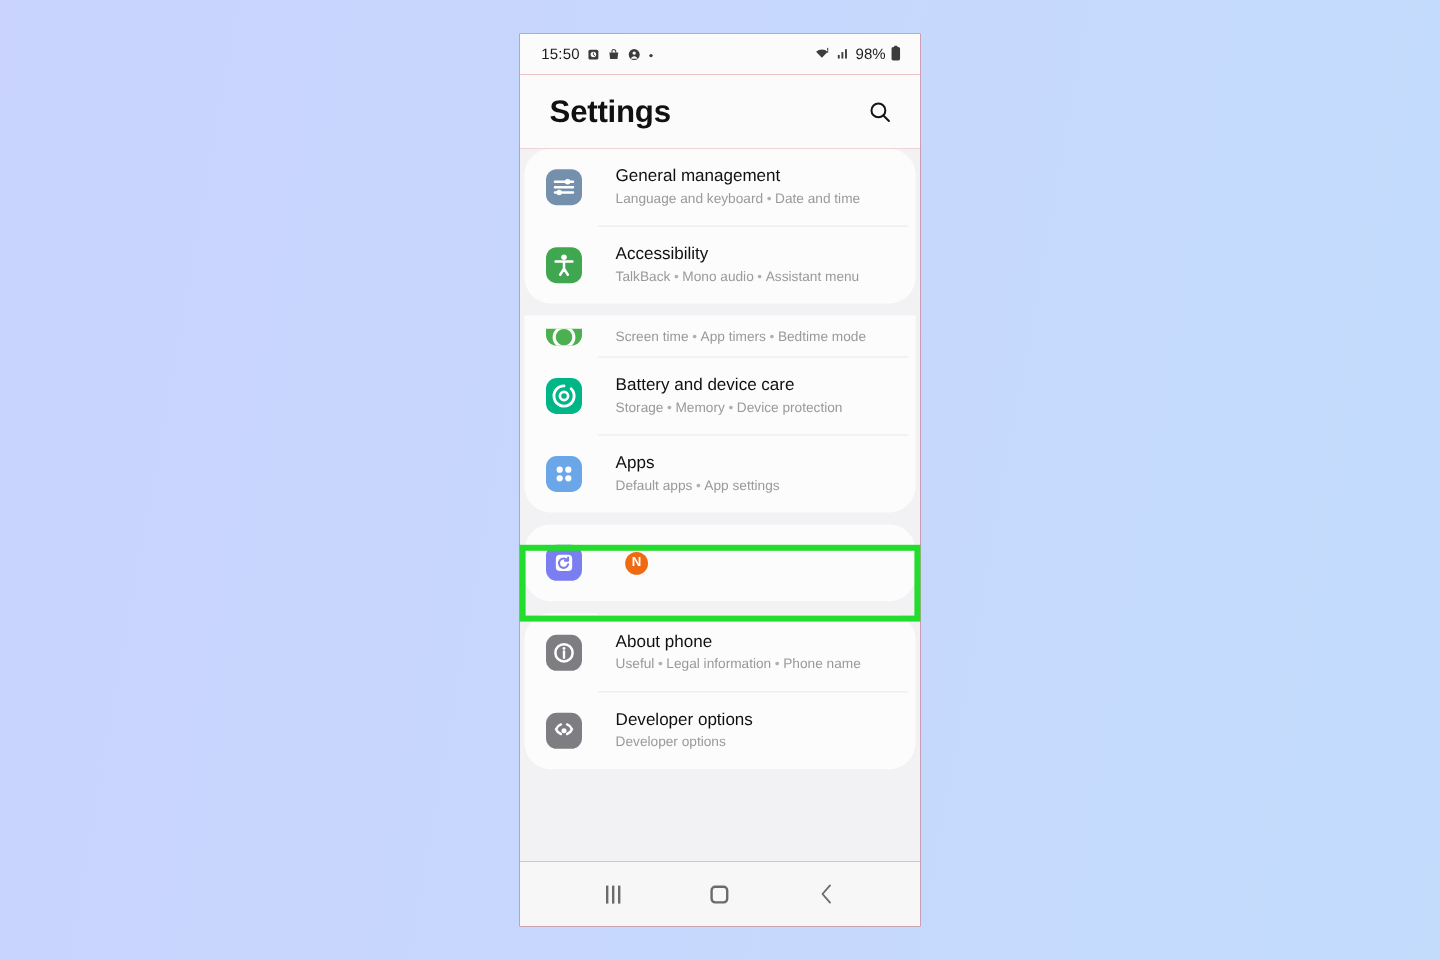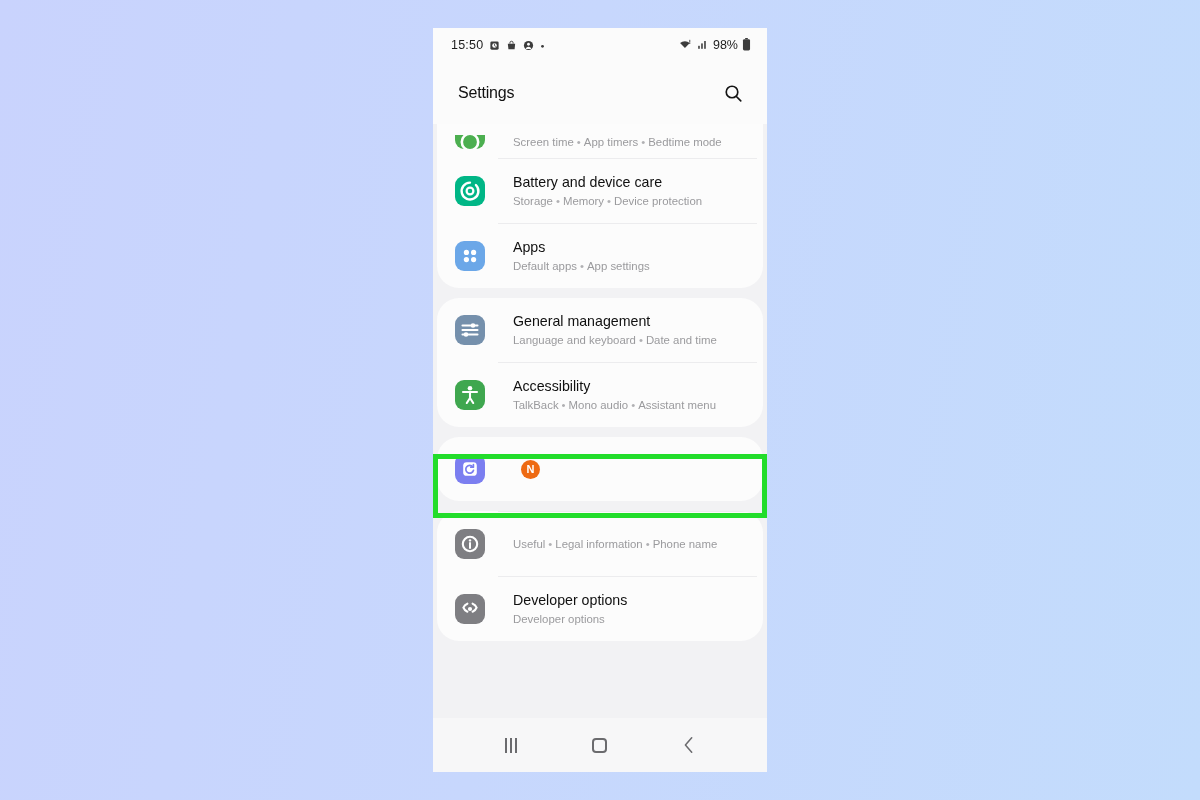--- a/index.html
+++ b/index.html
@@ -35,21 +35,21 @@
   .sb-pct { font-size: 12.5px; color: #1d1d1d; }
   .sb-ico { display: block; }
 
   
   .appbar {
     height: 62px;
     display: flex; align-items: center; justify-content: space-between;
     padding: 0 20px 0 25px;
     background: #fbfbfb;
   }
-  .appbar-title { font-size: 16px; font-weight: normal; color: #111; letter-spacing: -.2px; }
+  .appbar-title { font-size: 26px; font-weight: bold; color: #111; letter-spacing: -.2px; }
   .search-btn { width: 28px; height: 28px; display: flex; align-items: center; justify-content: center; cursor: pointer; }
 
   
   .list {
     background: #f2f2f4;
     height: calc(744px - 34px - 62px - 54px);
     overflow: hidden;
     position: relative;
   }
   .card {
@@ -162,20 +162,48 @@
     <div class="appbar-title">Settings</div>
     <div class="search-btn">
       <svg width="21" height="21" viewBox="0 0 24 24">
           <circle cx="10.3" cy="10.3" r="6.6" stroke="#141414" stroke-width="1.9" fill="none"></circle>
           <path d="M15.3 15.4l5 5" stroke="#141414" stroke-width="1.9" stroke-linecap="round"></path>
         </svg>
     </div>
   </div>
 
   <div class="list" id="list">
+      <div class="card">
+        <div class="row">
+          <div class="icon" style="background: rgb(117, 144, 172);">
+            <svg width="30" height="30" viewBox="0 0 30 30">
+              <path d="M7.5 10.5h15M7.5 15h15M7.5 19.5h15" stroke="#fff" stroke-width="2.1" stroke-linecap="round"></path>
+              <circle cx="18" cy="10.5" r="2.3" fill="#fff"></circle>
+              <circle cx="11" cy="19.5" r="2.3" fill="#fff"></circle>
+            </svg>
+          </div>
+          <div class="texts">
+            <div class="title">General management</div>
+            <div class="sub"><span>Language and keyboard</span><span class="dot">•</span><span>Date and time</span></div>
+          </div>
+        </div>
+        <div class="divider"></div>
+        <div class="row">
+          <div class="icon" style="background: rgb(63, 167, 79);">
+            <svg width="30" height="30" viewBox="0 0 30 30">
+              <circle cx="15" cy="8.3" r="2.3" fill="#fff"></circle>
+              <path d="M8 12h14M15 12v6M15 18l-3.2 5M15 18l3.2 5" stroke="#fff" stroke-width="2.1" stroke-linecap="round" fill="none"></path>
+            </svg>
+          </div>
+          <div class="texts">
+            <div class="title">Accessibility</div>
+            <div class="sub"><span>TalkBack</span><span class="dot">•</span><span>Mono audio</span><span class="dot">•</span><span>Assistant menu</span></div>
+          </div>
+        </div>
+      </div>
       <div class="card first">
         <div class="row partial">
           <div class="icon" style="background: rgb(76, 175, 80);">
             <svg width="30" height="30" viewBox="0 0 30 30">
               <circle cx="15" cy="15" r="8.2" fill="none" stroke="#fff" stroke-width="2.6"></circle>
             </svg>
           </div>
           <div class="texts">
             <div class="sub"><span>Screen time</span><span class="dot">•</span><span>App timers</span><span class="dot">•</span><span>Bedtime mode</span></div>
           </div>
@@ -204,48 +232,20 @@
             </svg>
           </div>
           <div class="texts">
             <div class="title">Apps</div>
             <div class="sub"><span>Default apps</span><span class="dot">•</span><span>App settings</span></div>
           </div>
         </div>
       </div>
       <div class="card">
         <div class="row">
-          <div class="icon" style="background: rgb(117, 144, 172);">
-            <svg width="30" height="30" viewBox="0 0 30 30">
-              <path d="M7.5 10.5h15M7.5 15h15M7.5 19.5h15" stroke="#fff" stroke-width="2.1" stroke-linecap="round"></path>
-              <circle cx="18" cy="10.5" r="2.3" fill="#fff"></circle>
-              <circle cx="11" cy="19.5" r="2.3" fill="#fff"></circle>
-            </svg>
-          </div>
-          <div class="texts">
-            <div class="title">General management</div>
-            <div class="sub"><span>Language and keyboard</span><span class="dot">•</span><span>Date and time</span></div>
-          </div>
-        </div>
-        <div class="divider"></div>
-        <div class="row">
-          <div class="icon" style="background: rgb(63, 167, 79);">
-            <svg width="30" height="30" viewBox="0 0 30 30">
-              <circle cx="15" cy="8.3" r="2.3" fill="#fff"></circle>
-              <path d="M8 12h14M15 12v6M15 18l-3.2 5M15 18l3.2 5" stroke="#fff" stroke-width="2.1" stroke-linecap="round" fill="none"></path>
-            </svg>
-          </div>
-          <div class="texts">
-            <div class="title">Accessibility</div>
-            <div class="sub"><span>TalkBack</span><span class="dot">•</span><span>Mono audio</span><span class="dot">•</span><span>Assistant menu</span></div>
-          </div>
-        </div>
-      </div>
-      <div class="card">
-        <div class="row">
           <div class="icon" style="background: rgb(123, 126, 240);">
             <svg width="30" height="30" viewBox="0 0 30 30">
               <rect x="8.2" y="8.2" width="13.6" height="13.6" rx="3.4" fill="#fff"></rect>
               <path d="M17.8 12.9a3.9 3.9 0 10.7 3.4" stroke="#7b7ef0" stroke-width="1.7" fill="none" stroke-linecap="round"></path>
               <path d="M18.4 10.6v2.6h-2.6" stroke="#7b7ef0" stroke-width="1.7" fill="none" stroke-linecap="round" stroke-linejoin="round"></path>
             </svg>
           </div>
           <div class="badge-n">N</div>
         </div>
       </div>
@@ -253,20 +253,21 @@
         <div class="divider"></div>
         <div class="row">
           <div class="icon" style="background: rgb(126, 126, 130);">
             <svg width="30" height="30" viewBox="0 0 30 30">
               <circle cx="15" cy="15" r="7.2" fill="none" stroke="#fff" stroke-width="2.1"></circle>
               <circle cx="15" cy="11.4" r="1.2" fill="#fff"></circle>
               <path d="M15 13.9v5.2" stroke="#fff" stroke-width="2" stroke-linecap="round"></path>
             </svg>
           </div>
           <div class="texts">
+            <div class="title">About phone</div>
             <div class="sub"><span>Useful</span><span class="dot">•</span><span>Legal information</span><span class="dot">•</span><span>Phone name</span></div>
           </div>
         </div>
         <div class="divider"></div>
         <div class="row">
           <div class="icon" style="background: rgb(126, 126, 130);">
             <svg width="30" height="30" viewBox="0 0 30 30">
               <path d="M12.4 8.4a6.9 6.9 0 00-4 4 6.9 6.9 0 004 4" stroke="#fff" stroke-width="2.1" fill="none" stroke-linecap="round" transform="translate(0,1.3)"></path>
               <path d="M17.6 8.4a6.9 6.9 0 014 4 6.9 6.9 0 01-4 4" stroke="#fff" stroke-width="2.1" fill="none" stroke-linecap="round" transform="translate(0,1.3)"></path>
               <circle cx="15" cy="15" r="2.1" fill="#fff"></circle>

